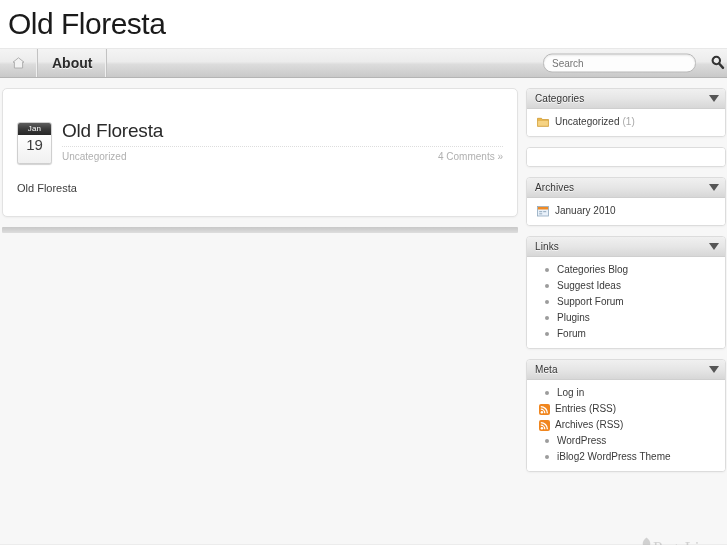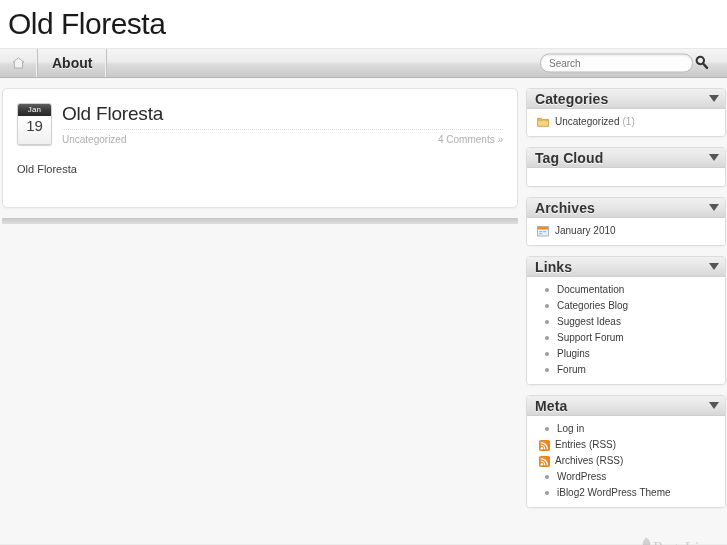--- a/index.html
+++ b/index.html
@@ -62,26 +62,26 @@
   .home-icon {
     display: block;
     width: 13px;
     height: 12px;
     position: relative;
   }
   .home-icon svg { display:block; }
 
   .search-wrap {
     position: absolute;
-    right: 18px;
+    right: 2px;
     top: 50%;
     transform: translateY(-50%);
     display: flex;
     align-items: center;
-    gap: 0;
+    gap: 13px;
   }
   .search-input {
     width: 135px;
     height: 15px;
     border: 1px solid #b9b9b9;
     border-radius: 9px;
     background: #fdfdfd;
     box-shadow: inset 0 1px 2px rgba(0,0,0,0.10);
     font-size: 10px;
     color: #9a9a9a;
@@ -127,21 +127,22 @@
     background: #ffffff;
     border: 1px solid #e2e2e2;
     border-radius: 5px;
     box-shadow: 0 1px 2px rgba(0,0,0,0.04);
     padding: 12px 14px 20px 14px;
     box-sizing: border-box;
     min-height: 120px;
   }
   .post-head {
     display: flex;
-    align-items: flex-end;
+    align-items: flex-start;
+    margin-top: 19px;
   }
   .date-badge {
     width: 33px;
     flex: 0 0 auto;
     margin-top: 2px;
     border-radius: 3px;
     overflow: hidden;
     box-shadow: 0 1px 1px rgba(0,0,0,0.18);
     background: #fff;
     border: 1px solid #cfcfcf;
@@ -214,22 +215,22 @@
     height: 19px;
     display: flex;
     align-items: center;
     justify-content: space-between;
     padding: 0 6px 0 8px;
     background: linear-gradient(to bottom, #f0f0f0 0%, #e6e6e6 50%, #d7d7d7 100%);
     border-bottom: 1px solid #cfcfcf;
     cursor: pointer;
   }
   .widget-title {
-    font-size: 14px;
-    font-weight: bold;
+    font-size: 10px;
+    font-weight: normal;
     color: #333333;
     text-shadow: 0 1px 0 rgba(255,255,255,0.8);
     letter-spacing: 0.1px;
   }
   .widget-toggle {
     width: 0; height: 0;
     border-left: 5px solid transparent;
     border-right: 5px solid transparent;
     border-top: 7px solid #555555;
     cursor: pointer;
@@ -368,24 +369,20 @@
               </svg>
             </span>
             <span class="lbl">Uncategorized</span>
             <span class="count">(1)</span>
           </li>
         </ul>
       </div>
     </div>
 
     <div class="widget">
-      <div class="widget-head">
-        <span class="widget-title">Tag Cloud</span>
-        <span class="widget-toggle"></span>
-      </div>
       <div class="widget-body empty"></div>
     </div>
 
     <div class="widget">
       <div class="widget-head">
         <span class="widget-title">Archives</span>
         <span class="widget-toggle"></span>
       </div>
       <div class="widget-body">
         <ul class="w-list">
@@ -407,24 +404,20 @@
 
     <div class="widget">
       <div class="widget-head">
         <span class="widget-title">Links</span>
         <span class="widget-toggle"></span>
       </div>
       <div class="widget-body">
         <ul class="w-list">
           <li>
             <span class="bullet"></span>
-            <span class="lbl">Documentation</span>
-          </li>
-          <li>
-            <span class="bullet"></span>
             <span class="lbl">Categories Blog</span>
           </li>
           <li>
             <span class="bullet"></span>
             <span class="lbl">Suggest Ideas</span>
           </li>
           <li>
             <span class="bullet"></span>
             <span class="lbl">Support Forum</span>
           </li>

